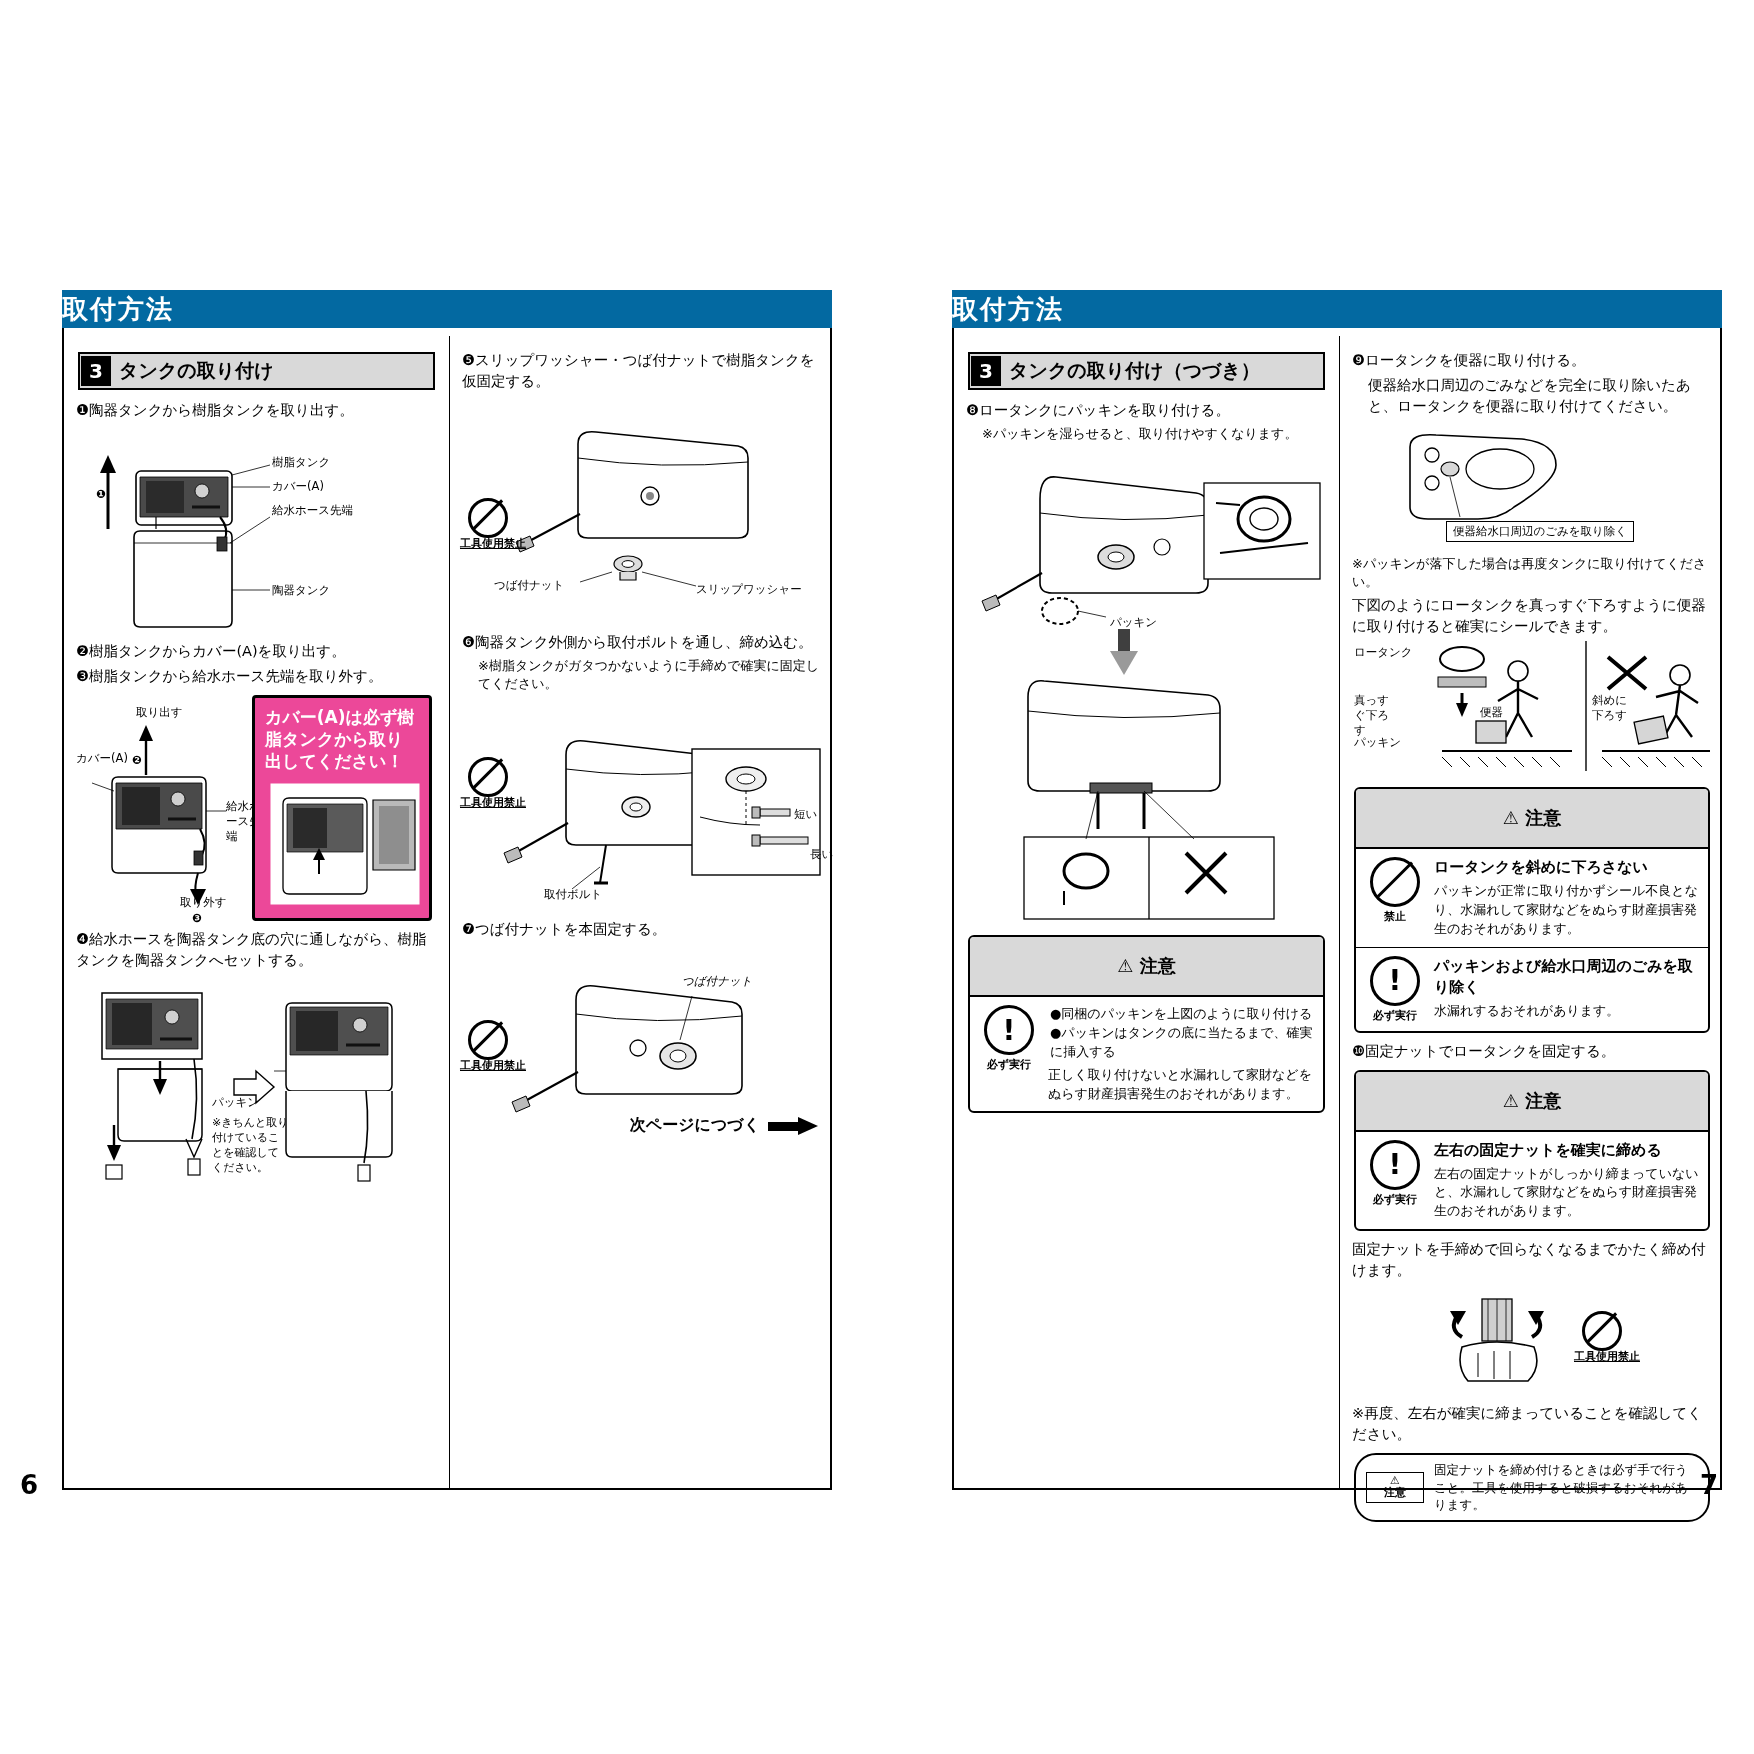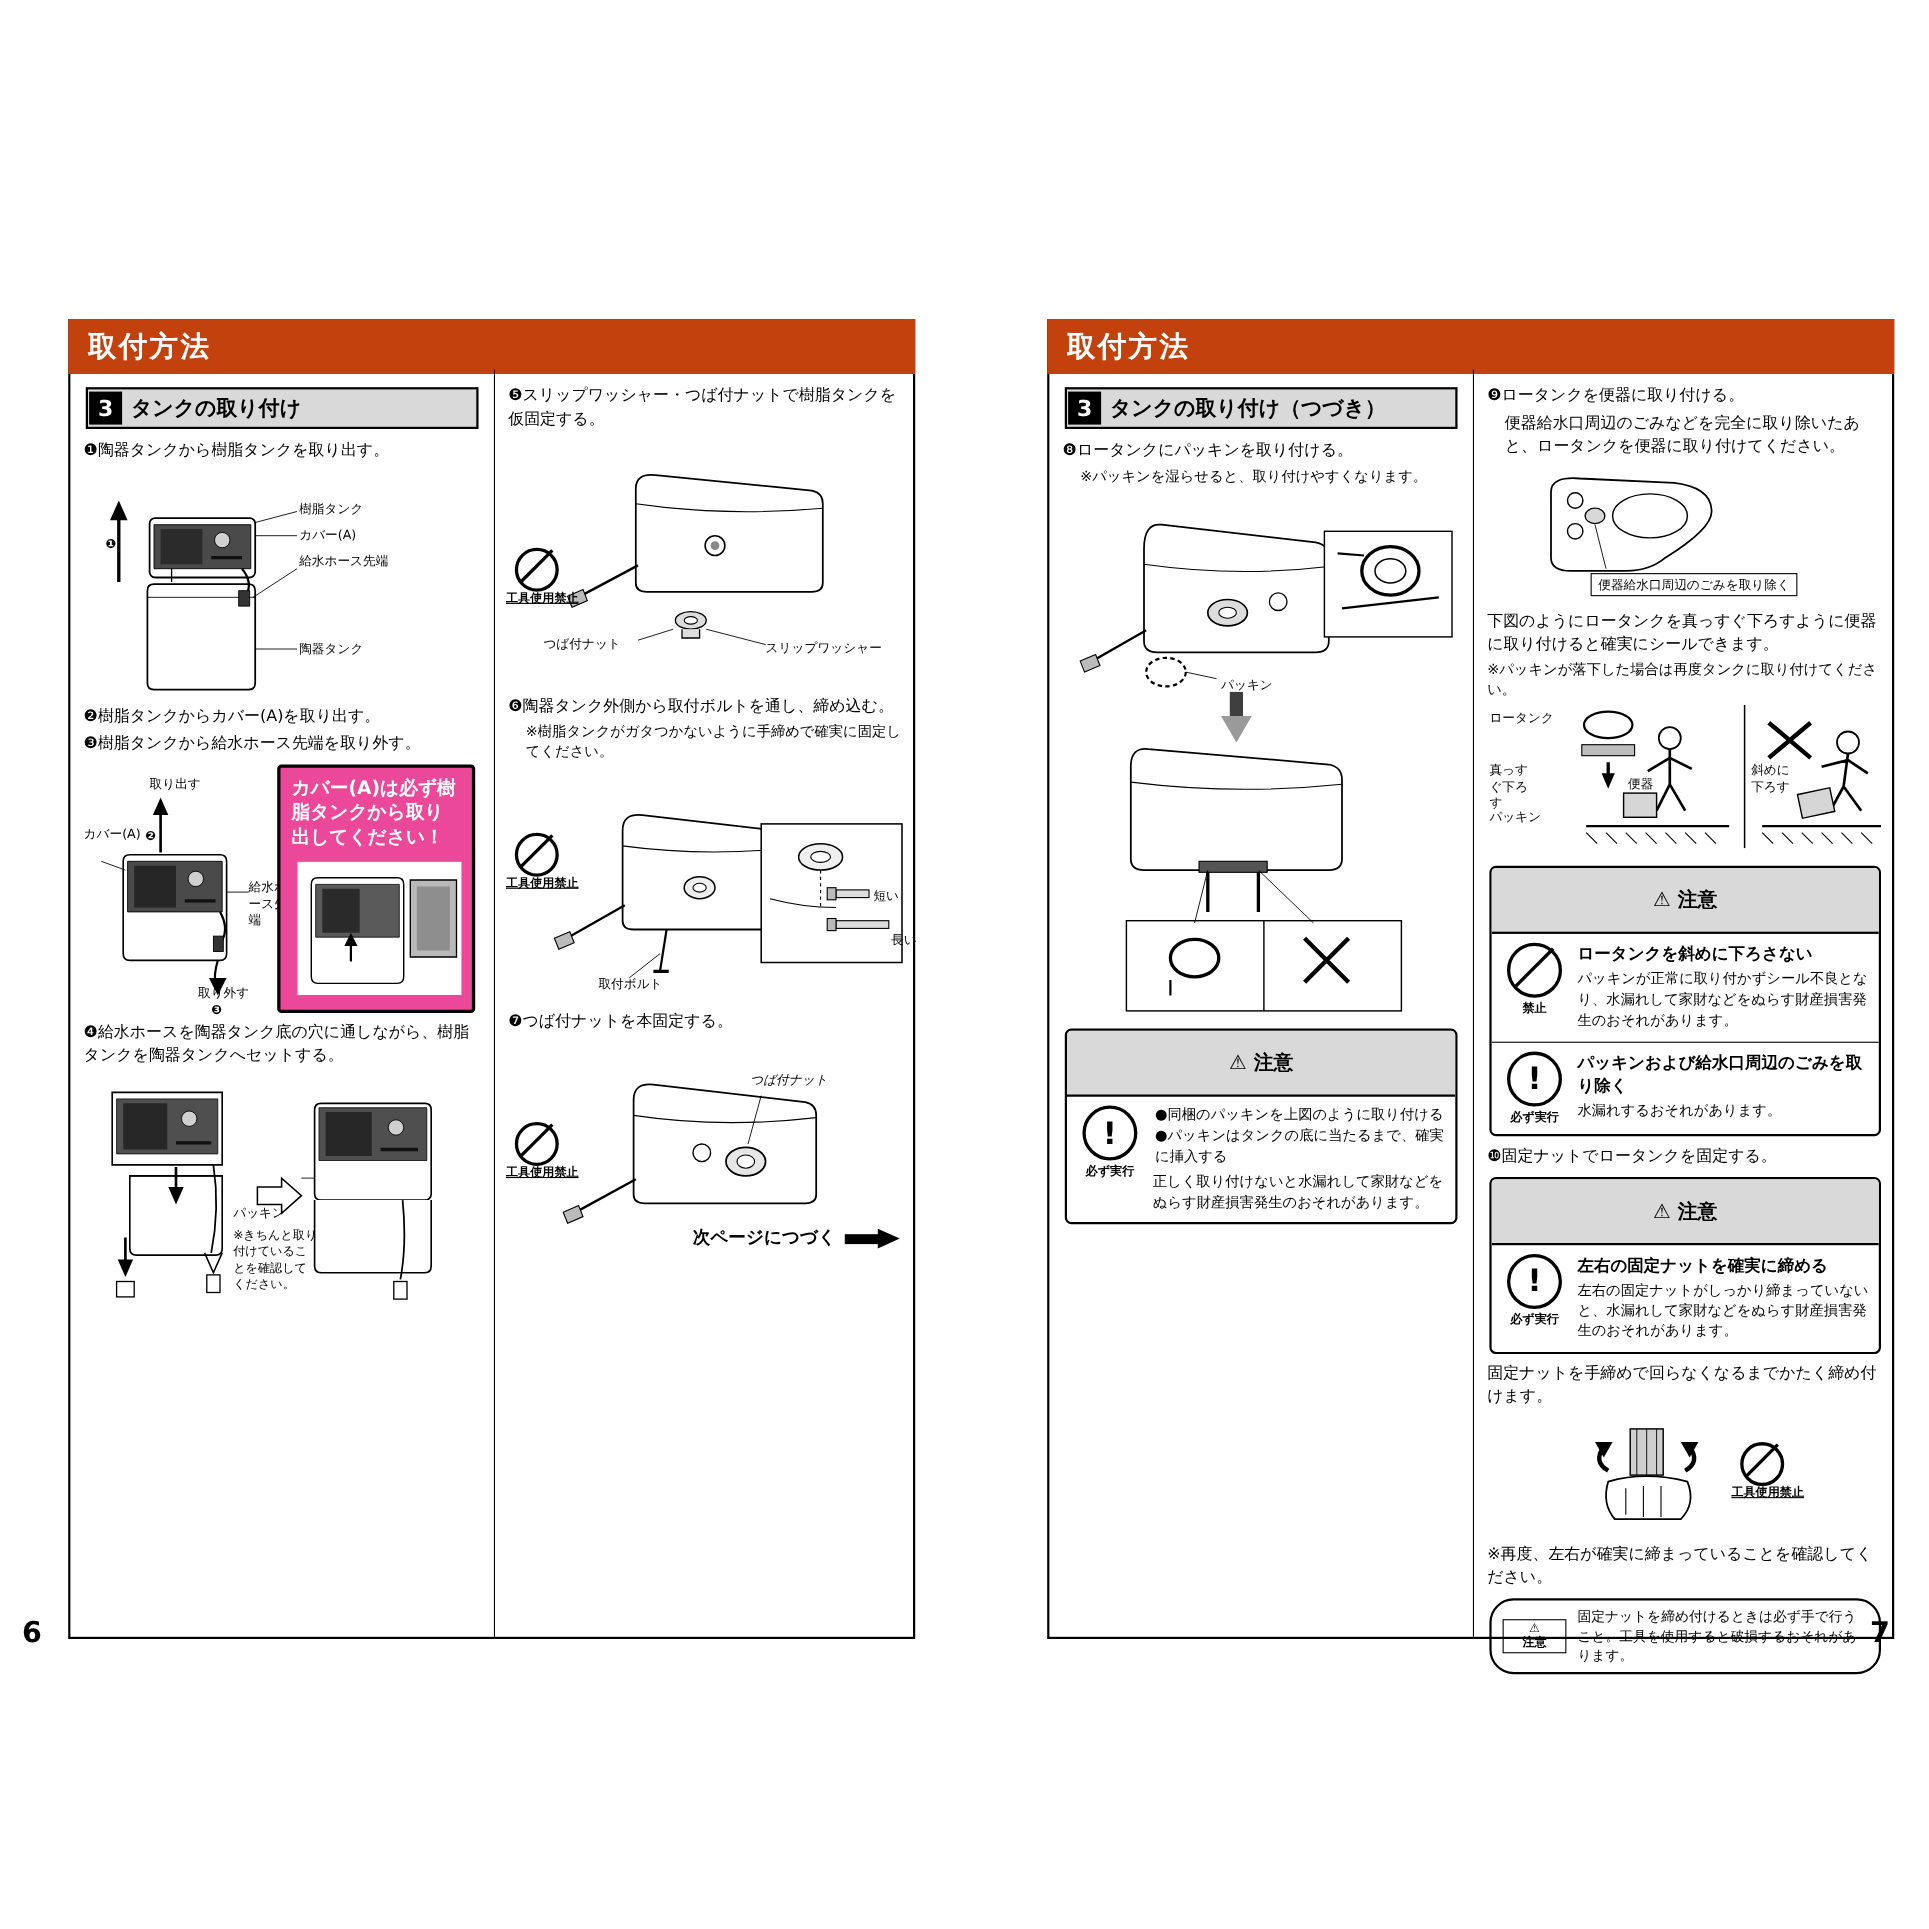--- a/index.html
+++ b/index.html
@@ -7,22 +7,22 @@
   .sheet{position:relative;width:1754px;height:1754px;}
 
   .page{position:absolute;top:290px;width:770px;height:1200px;border:2px solid #000;background:#fff;box-sizing:border-box;}
   #page-left{left:62px;}
   #page-right{left:952px;}
 
   .pagenum{position:absolute;font-size:26px;font-weight:bold;}
   #pn-left{left:20px;top:1470px;}
   #pn-right{left:1700px;top:1470px;}
 
-  .hdrbar{position:absolute;top:-2px;left:-2px;width:770px;height:50px;background:#c2410c;color:#fff;
-          font-size:26px;font-weight:bold;letter-spacing:2px;display:flex;align-items:center;padding-left:18px;box-sizing:border-box;}
+  .hdrbar{position:absolute;top:-2px;left:-2px;width:770px;height:38px;background:#0369a1;color:#fff;
+          font-size:26px;font-weight:bold;letter-spacing:2px;display:flex;align-items:center;box-sizing:border-box;}
 
   .col-split{position:absolute;top:44px;bottom:0;width:1px;background:#000;}
   #split-left{left:385px;}
   #split-right{left:385px;}
 
   .col{position:absolute;top:48px;box-sizing:border-box;padding:8px 10px;}
   .colL{left:0;width:385px;}
   .colR{left:386px;width:384px;}
 
   .steptitle{display:flex;align-items:center;gap:8px;border:2px solid #000;background:#d9d9d9;
@@ -370,22 +370,22 @@
           <path d="M60 26 L60 86 Q60 98 78 98 L128 98 Q150 98 164 86 Q206 60 206 44 Q206 22 172 18 L86 14 Q60 12 60 26 Z" fill="#fff" stroke="#000" stroke-width="1.6"></path>
           <ellipse cx="150" cy="48" rx="34" ry="20" fill="#fff" stroke="#000" stroke-width="1.3"></ellipse>
           <circle cx="82" cy="34" r="7" fill="#fff" stroke="#000" stroke-width="1.3"></circle>
           <circle cx="82" cy="62" r="7" fill="#fff" stroke="#000" stroke-width="1.3"></circle>
           <ellipse cx="100" cy="48" rx="9" ry="7" fill="#d8d8d8" stroke="#000" stroke-width="1.2"></ellipse>
           <path d="M100 56 L110 96" stroke="#000" stroke-width="0.8"></path>
         </svg>
         <div class="lbl" style="left:96px;top:100px;border:1px solid #000;padding:2px 6px;">便器給水口周辺のごみを取り除く</div>
       </div>
 
+      <div class="line small">※パッキンが落下した場合は再度タンクに取り付けてください。</div>
       <div class="line">下図のようにロータンクを真っすぐ下ろすように便器に取り付けると確実にシールできます。</div>
-      <div class="line small">※パッキンが落下した場合は再度タンクに取り付けてください。</div>
 
       <div class="fig" style="height:138px;">
         <svg width="364" height="138">
 
           <ellipse cx="112" cy="18" rx="22" ry="12" fill="none" stroke="#000" stroke-width="2"></ellipse>
           <rect x="88" y="36" width="48" height="10" fill="#bdbdbd" stroke="#000" stroke-width="1"></rect>
           <path d="M112 52 L112 68" stroke="#000" stroke-width="3"></path>
           <path d="M106 62 L112 76 L118 62 Z" fill="#000"></path>
 
           <circle cx="168" cy="30" r="10" fill="#fff" stroke="#000" stroke-width="1.6"></circle>

